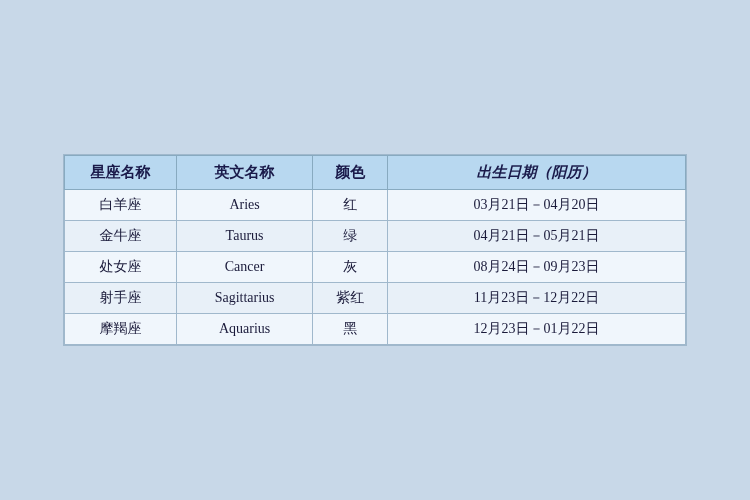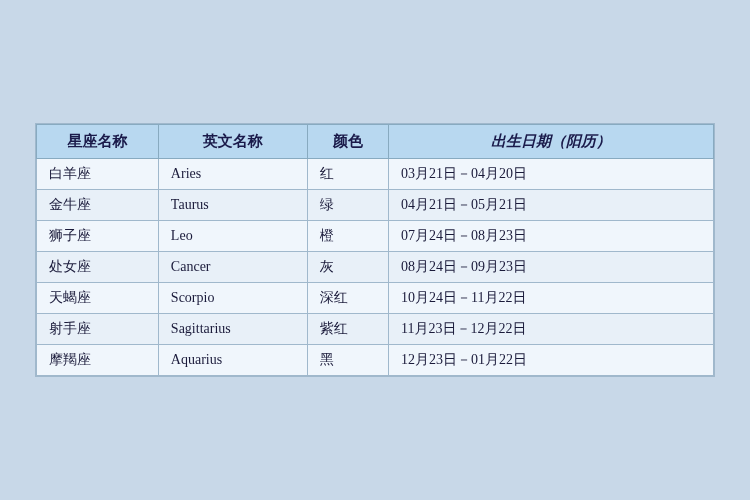--- a/index.html
+++ b/index.html
@@ -15,42 +15,42 @@
       align-items: center;
       width: 750px;
       height: 500px;
       font-family: "SimSun", "宋体", serif;
       font-size: 14px;
     }
 
     .table-container {
       background-color: #ffffff;
       border: 1px solid #a0b8cc;
-      width: 680px;
+      width: 624px;
     }
 
     table {
       width: 100%;
       border-collapse: collapse;
     }
 
     thead tr th {
       background-color: #b8d8f0;
       border: 1px solid #88aac0;
       padding: 7px 10px;
       text-align: center;
       font-weight: bold;
       color: #1a1a4a;
       font-size: 15px;
     }
 
     tbody tr td {
       border: 1px solid #a0b8cc;
       padding: 6px 12px;
-      text-align: left;
+      text-align: center;
       color: #1a1a3a;
       background-color: #f0f6fc;
       font-size: 14px;
     }
 
     tbody tr:nth-child(even) td {
       background-color: #e8f0f8;
     }
 
     .col-chinese { width: 18%; }
@@ -78,36 +78,24 @@
           <td>红</td>
           <td>03月21日－04月20日</td>
         </tr>
         <tr>
           <td>金牛座</td>
           <td>Taurus</td>
           <td>绿</td>
           <td>04月21日－05月21日</td>
         </tr>
         <tr>
-          <td>狮子座</td>
-          <td>Leo</td>
-          <td>橙</td>
-          <td>07月24日－08月23日</td>
-        </tr>
-        <tr>
           <td>处女座</td>
           <td>Cancer</td>
           <td>灰</td>
           <td>08月24日－09月23日</td>
-        </tr>
-        <tr>
-          <td>天蝎座</td>
-          <td>Scorpio</td>
-          <td>深红</td>
-          <td>10月24日－11月22日</td>
         </tr>
         <tr>
           <td>射手座</td>
           <td>Sagittarius</td>
           <td>紫红</td>
           <td>11月23日－12月22日</td>
         </tr>
         <tr>
           <td>摩羯座</td>
           <td>Aquarius</td>

